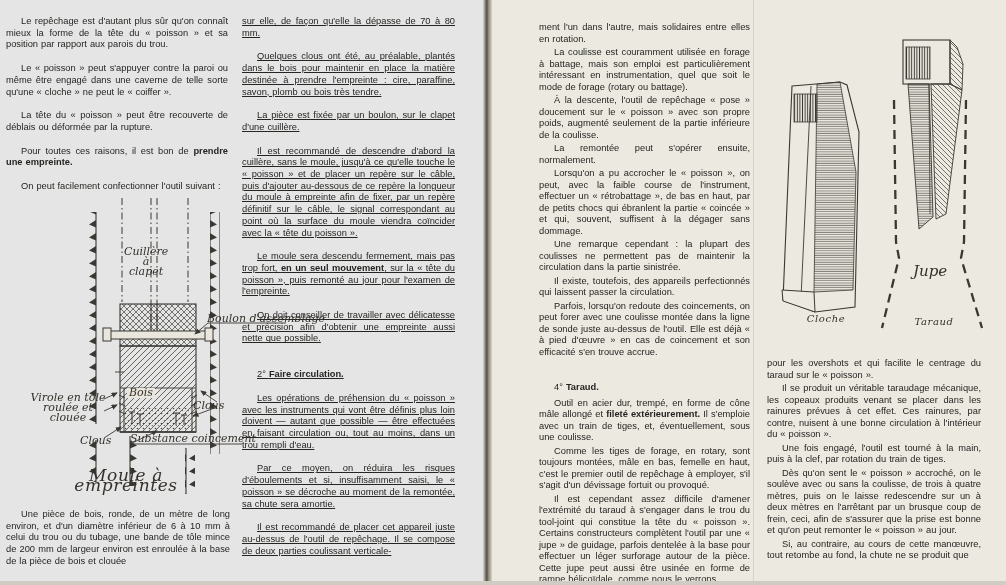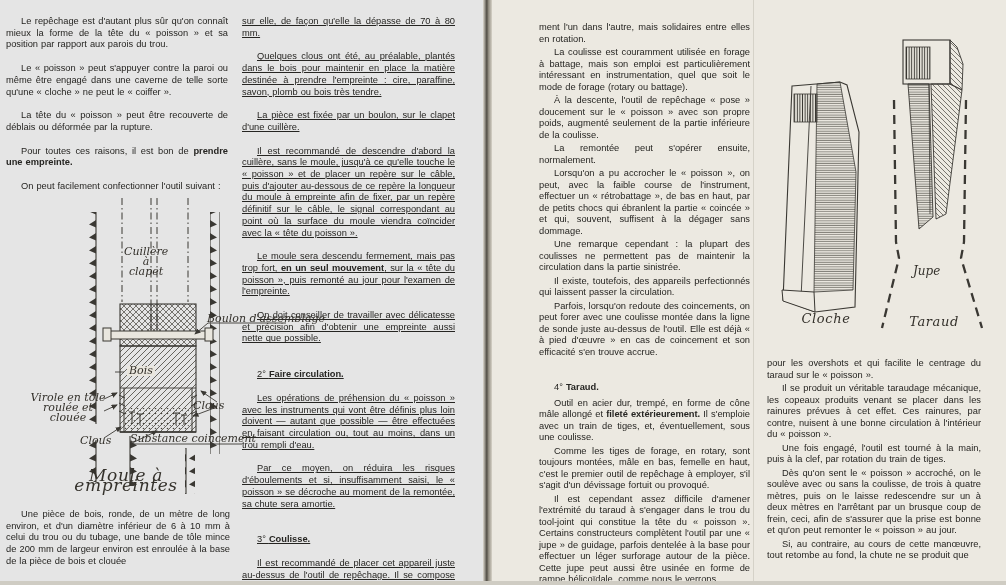--- a/index.html
+++ b/index.html
@@ -16,21 +16,21 @@
   .col.tight{line-height:11.5px;}
   .col.tight p{margin:0 0 2px;}
   .col p.noindent{text-indent:0;}
   .col p.heading{margin-top:24px;}
   .col.tight p.heading{margin-top:24px;margin-bottom:4px;}
   .col b{font-weight:bold;}
 
   .hw{position:absolute;font-family:"DejaVu Serif",serif;font-style:italic;color:#34312b;
       font-size:11px;line-height:10px;}
   .hw.cap{font-size:17px;letter-spacing:0.6px;}
-  .hw.cap2{font-size:13px;letter-spacing:0.6px;}
+  .hw.cap2{font-size:10px;letter-spacing:0.6px;}
   .hw.center{text-align:center;}
   .hw.nowrap{white-space:nowrap;}
   .figsvg{position:absolute;}
 </style>
 </head>
 <body>
 
 <div class="spread">
   <div class="rpage-bg"></div>
   <div class="gutter"></div>
@@ -49,21 +49,20 @@
   <div class="col roomy" style="left:242px;top:16px;width:213px;text-decoration:underline;">
       <p class="noindent"><span>sur elle, de façon qu'elle la dépasse de 70 à 80 mm.</span></p>
       <p><span>Quelques clous ont été, au préalable, plantés dans le bois pour maintenir en place la matière destinée à prendre l'empreinte : cire, paraffine, savon, plomb ou bois très tendre.</span></p>
       <p><span>La pièce est fixée par un boulon, sur le clapet d'une cuillère.</span></p>
       <p><span>Il est recommandé de descendre d'abord la cuillère, sans le moule, jusqu'à ce qu'elle touche le « poisson » et de placer un repère sur le câble, puis d'ajouter au-dessous de ce repère la longueur du moule à empreinte afin de fixer, par un repère définitif sur le câble, le signal correspondant au point où la surface du moule viendra coïncider avec la « tête du poisson ».</span></p>
       <p><span>Le moule sera descendu fermement, mais pas trop fort, </span><b>en un seul mouvement</b><span>, sur la « tête du poisson », puis remonté au jour pour l'examen de l'empreinte.</span></p>
       <p><span>On doit conseiller de travailler avec délicatesse et précision afin d'obtenir une empreinte aussi nette que possible.</span></p>
       <p class="heading"><span>2° </span><b>Faire circulation.</b></p>
       <p><span>Les opérations de préhension du « poisson » avec les instruments qui vont être définis plus loin doivent — autant que possible — être effectuées en faisant circulation ou, tout au moins, dans un trou rempli d'eau.</span></p>
       <p><span>Par ce moyen, on réduira les risques d'éboulements et si, insuffisamment saisi, le « poisson » se décroche au moment de la remontée, sa chute sera amortie.</span></p>
-      <p class="heading"><span>3° </span><b>Coulisse.</b></p>
       <p><span>Il est recommandé de placer cet appareil juste au-dessus de l'outil de repêchage. Il se compose de deux parties coulissant verticale-</span></p>
     </div>
 
   <div class="col tight" style="left:539px;top:22px;width:211px;">
       <p class="noindent"><span>ment l'un dans l'autre, mais solidaires entre elles en rotation.</span></p>
       <p><span>La coulisse est couramment utilisée en forage à battage, mais son emploi est particulièrement intéressant en instrumentation, quel que soit le mode de forage (rotary ou battage).</span></p>
       <p><span>À la descente, l'outil de repêchage « pose » doucement sur le « poisson » avec son propre poids, augmenté seulement de la partie inférieure de la coulisse.</span></p>
       <p><span>La remontée peut s'opérer ensuite, normalement.</span></p>
       <p><span>Lorsqu'on a pu accrocher le « poisson », on peut, avec la faible course de l'instrument, effectuer un « rétrobattage », de bas en haut, par de petits chocs qui ébranlent la partie « coincée » et qui, souvent, suffisent à la dégager sans dommage.</span></p>
       <p><span>Une remarque cependant : la plupart des coulisses ne permettent pas de maintenir la circulation dans la partie sinistrée.</span></p>
@@ -163,21 +162,21 @@
       <path d="M189,210 L173,199" marker-end="url(#arr)"></path>
       <path d="M189,215 L165,224" marker-end="url(#arr)"></path>
       <path d="M214,252 L102,252 L129,239" marker-end="url(#arr)"></path>
       <path d="M76,246 L93,235" marker-end="url(#arr)"></path>
       <path d="M87,180 L96,180"></path>
     </g>
   </svg>
 
   <div class="hw center" style="left:124px;top:247px;width:44px;">Cuillère à clapet</div>
   <div class="hw nowrap" style="left:207px;top:314px;">Boulon d'assemblage</div>
-  <div class="hw" style="left:127px;top:366px;background:#e9e6de;padding:0 2px;">Bois</div>
+  <div class="hw" style="left:127px;top:388px;background:#e9e6de;padding:0 2px;">Bois</div>
   <div class="hw center" style="left:28px;top:393px;width:80px;">Virole en tôle roulée et clouée</div>
   <div class="hw" style="left:193px;top:401px;">Clous</div>
   <div class="hw" style="left:80px;top:436px;">Clous</div>
   <div class="hw nowrap" style="left:130px;top:434px;">Substance coincement</div>
   <div class="hw cap center" style="left:62px;top:470px;width:128px;">Moule à empreintes</div>
 
   <svg class="figsvg" style="left:770px;top:22px;" width="236" height="320" viewBox="0 0 236 320">
 
     <g>
       <path d="M22,64 L70,60 L77,63 L89,110 L85,285 L45,290 L13,278 Z" fill="#ece9e1" stroke="#3a3833" stroke-width="1.1"></path>
@@ -195,15 +194,15 @@
       <path d="M161,62 L180,62 L192,68 L176,192 L166,197 Z" fill="url(#diag2)" stroke="#3a3833" stroke-width="0.9"></path>
       <line x1="159" y1="62" x2="160" y2="192" stroke="#3a3833" stroke-width="0.8"></line>
       <g stroke="#3a3833" stroke-width="2.3" stroke-dasharray="9 6" fill="none">
         <path d="M124,78 L126,220 L129,236 L112,306"></path>
         <path d="M196,78 L194,220 L191,236 L212,306"></path>
       </g>
     </g>
   </svg>
 
   <div class="hw cap2 center" style="left:788px;top:314px;width:76px;">Cloche</div>
-  <div class="hw" style="left:913px;top:266px;font-size:12px;">Jupe</div>
+  <div class="hw" style="left:913px;top:266px;font-size:15px;">Jupe</div>
   <div class="hw cap2 center" style="left:904px;top:317px;width:60px;">Taraud</div>
 </div>
 
 </body></html>

